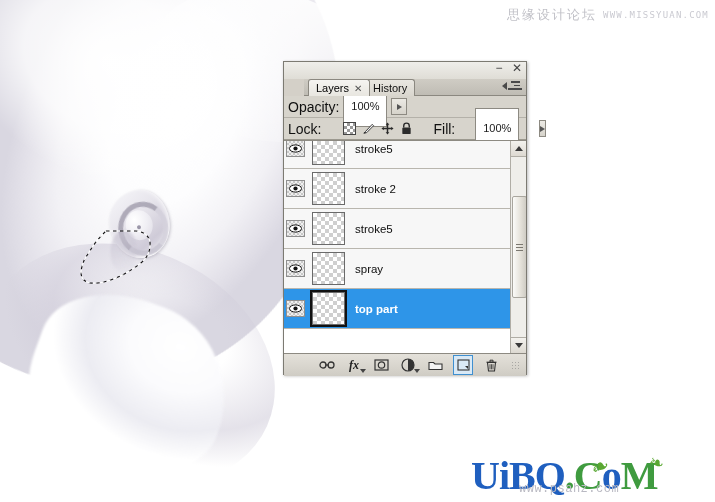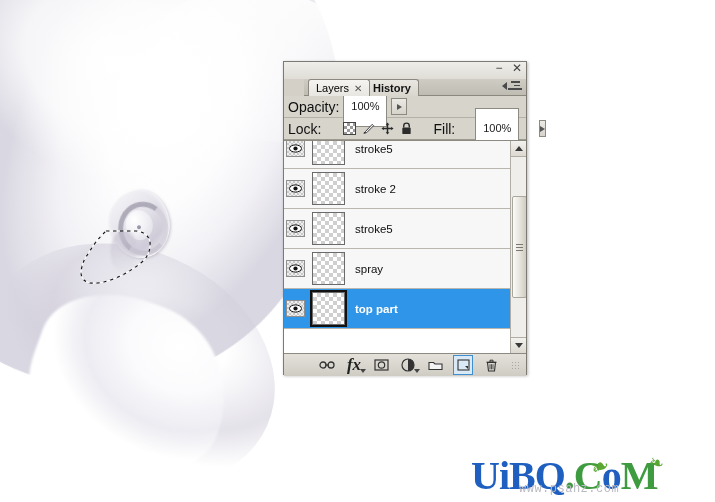--- a/index.html
+++ b/index.html
@@ -134,21 +134,20 @@
     border-bottom:1px solid #8b8880;
     margin-left:20px;
   }
   .tab{
     position:absolute;top:0px;height:16px;line-height:16px;
     padding:0 7px;font-size:11px;color:#111;
     border:1px solid #8b8880;border-bottom:none;
     border-radius:3px 3px 0 0;
     background:linear-gradient(180deg,#e9e7e1 0%,#d9d6ce 100%);
     cursor:default;
-    font-weight:bold;
   }
   .tab.active{
     background:linear-gradient(180deg,#f5f4f1 0%,#e8e6e0 100%);
     color:#000;font-weight:normal;
     z-index:2;
   }
   .tab .closex{margin-left:5px;font-size:10px;color:#555;}
   .panel-menu{
     position:absolute;right:4px;top:2px;width:14px;height:12px;cursor:pointer;
   }
@@ -280,20 +279,24 @@
     <div class="ear-tail"></div>
   </div>
 
   <div class="selection">
     <svg width="90" height="66" viewBox="0 0 90 66">
       <path d="M28 3 L58 3 Q70 4 72 14 Q73 26 64 34 Q52 44 38 50 Q24 56 12 55 Q3 53 3 44 Q4 34 10 26 Q17 14 25 6 Z" fill="none" stroke="#111111" stroke-width="1.1" stroke-dasharray="4 3" stroke-linejoin="round"></path>
       <path d="M28 3 L58 3 Q70 4 72 14 Q73 26 64 34 Q52 44 38 50 Q24 56 12 55 Q3 53 3 44 Q4 34 10 26 Q17 14 25 6 Z" fill="none" stroke="#ffffff" stroke-width="1.1" stroke-dasharray="4 3" stroke-dashoffset="4" stroke-linejoin="round"></path>
     </svg>
   </div>
 
+  <div class="wm-top">
+    <span class="cn">思缘设计论坛</span>
+    <span class="en">WWW.MISSYUAN.COM</span>
+  </div>
 
   <div class="wm-bottom">
     <div class="main"><span>UiB</span><span>Q</span><span class="g">.C</span><span>o</span><span class="g">M</span></div>
     <div class="wm-leaf" style="left:120px;top:4px;transform:rotate(-20deg);">❧</div>
     <div class="wm-leaf" style="left:178px;top:2px;transform:rotate(15deg);font-size:18px;">❧</div>
     <div class="sub">www.psahz.com</div>
   </div>
 </div>
 
 <div id="layers-panel">
@@ -451,21 +454,21 @@
 
   <div class="panel-footer">
     <div class="fbtn">
       <svg width="16" height="10" viewBox="0 0 16 10">
         <path d="M6 5 H10" stroke="#333" stroke-width="1.3"></path>
         <rect x="1" y="2" width="6" height="6" rx="3" fill="none" stroke="#333" stroke-width="1.3"></rect>
         <rect x="9" y="2" width="6" height="6" rx="3" fill="none" stroke="#333" stroke-width="1.3"></rect>
       </svg>
     </div>
     <div class="fbtn">
-      <span style="font-family:'Liberation Serif',serif;font-style:italic;font-weight:bold;font-size:17px;color:#222;">fx</span>
+      <span style="font-family:'Liberation Serif',serif;font-style:italic;font-weight:bold;font-size:12px;color:#222;">fx</span>
       <span class="fcaret"></span>
     </div>
     <div class="fbtn">
       <svg width="15" height="12" viewBox="0 0 15 12">
         <rect x="1" y="1" width="13" height="10" fill="none" stroke="#333" stroke-width="1.2"></rect>
         <circle cx="7.5" cy="6" r="3.2" fill="none" stroke="#333" stroke-width="1.2"></circle>
       </svg>
     </div>
     <div class="fbtn">
       <svg width="14" height="14" viewBox="0 0 14 14">

